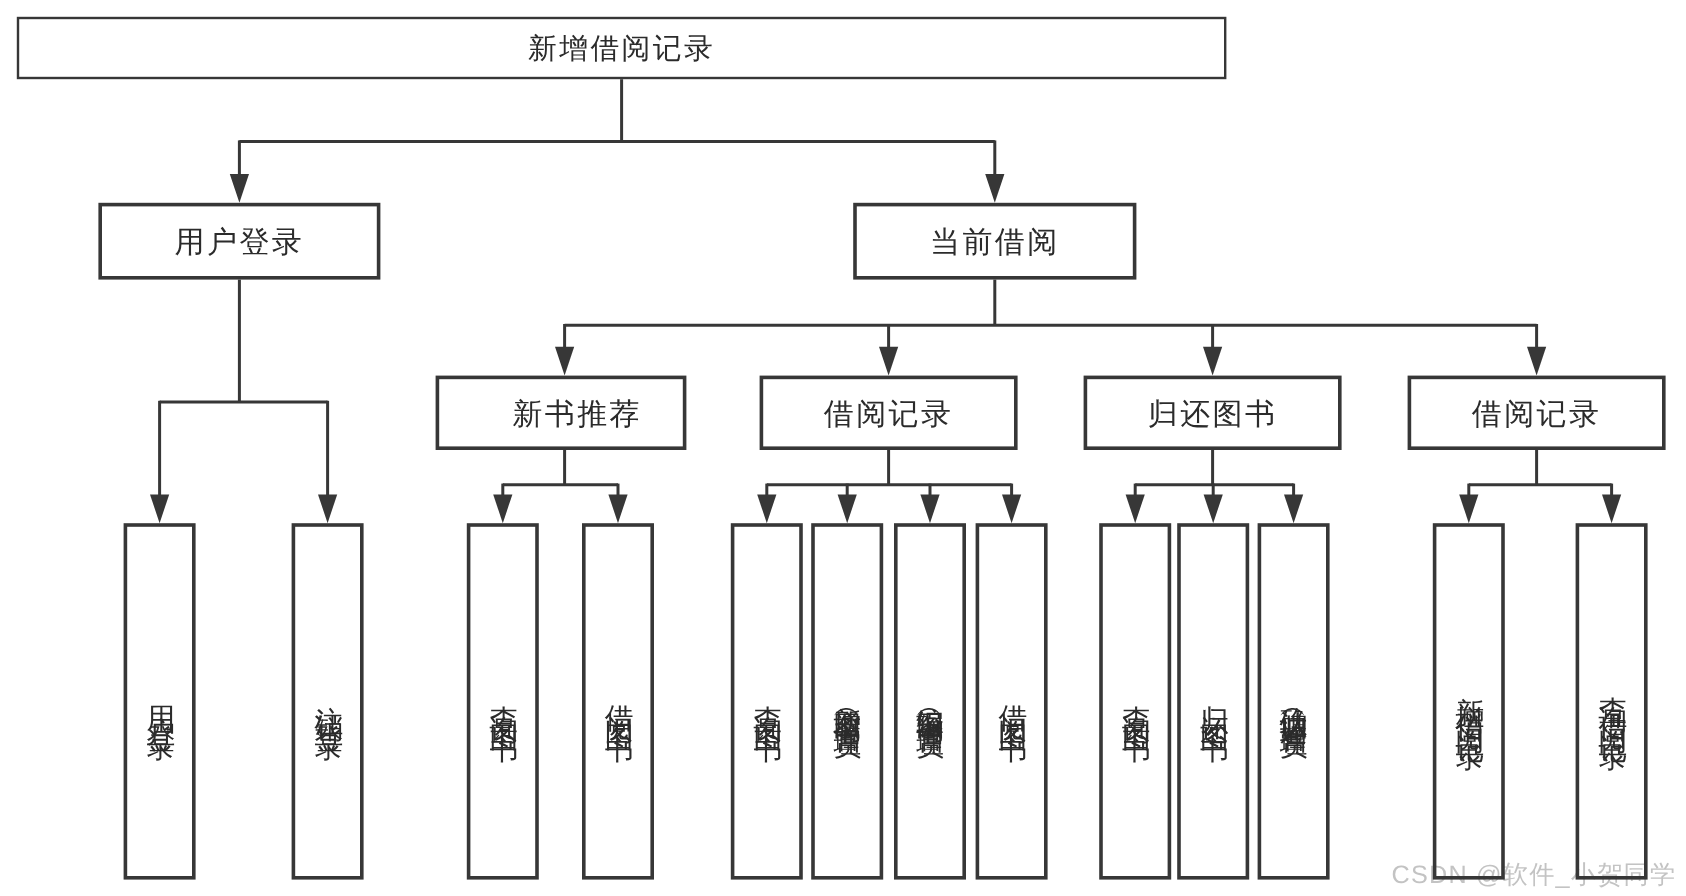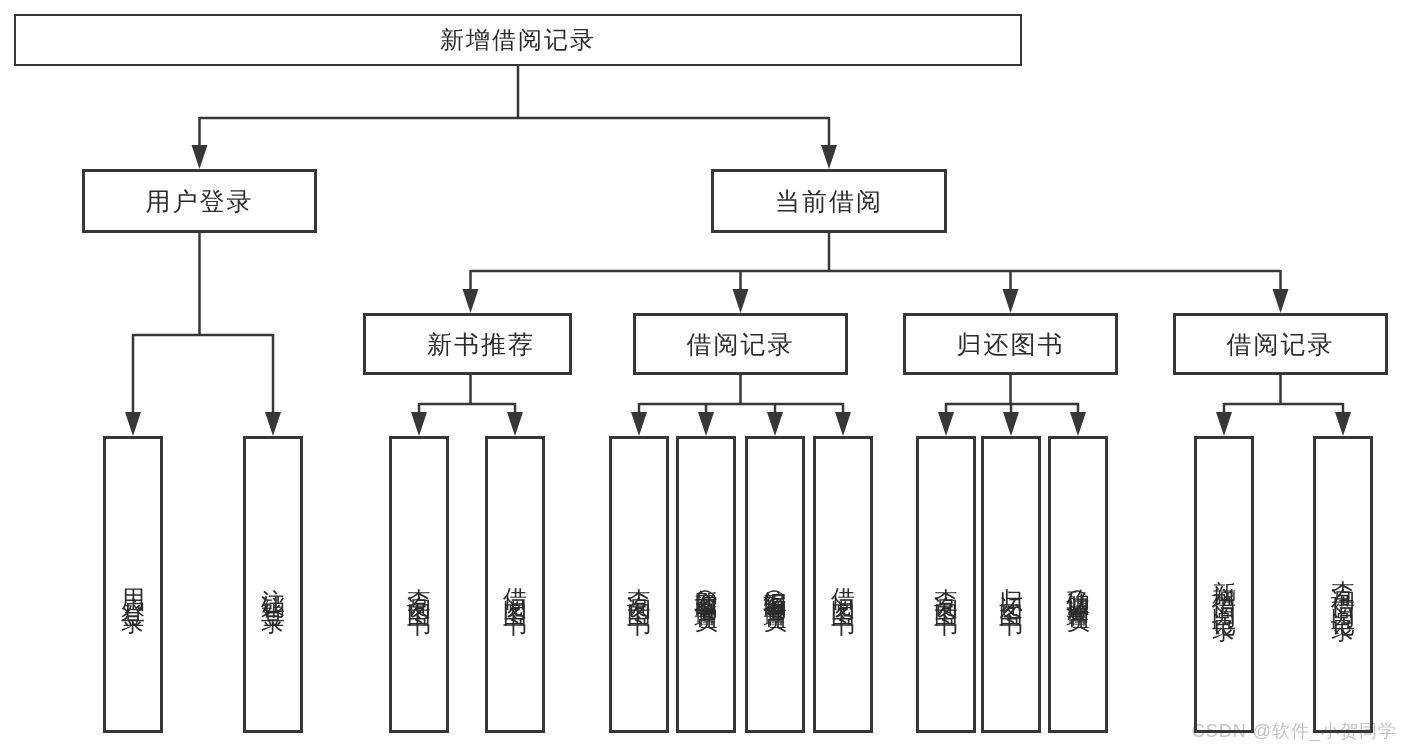--- a/index.html
+++ b/index.html
@@ -21,21 +21,21 @@
     top:436px;width:60px;height:297px;z-index:2;
     display:flex;align-items:center;justify-content:center;
   }
   .vtext{
     writing-mode:vertical-rl;text-orientation:mixed;
     color:#2b2b2b;font-size:24px;letter-spacing:8px;line-height:1;
   }
   .vtext.long{font-size:23px;letter-spacing:3px;}
   .watermark{
     position:absolute;right:8px;bottom:4px;z-index:1;
-    color:#c3c3c3;font-size:18px;letter-spacing:1px;white-space:nowrap;
+    color:#c3c3c3;font-size:21px;letter-spacing:1px;white-space:nowrap;
   }
 </style>
 </head>
 <body>
 
 <div class="canvas">
 
   <svg class="connectors" viewBox="0 0 1405 747" xmlns="http://www.w3.org/2000/svg">
     <g>
       <path d="M518 66 L518 118"></path>

